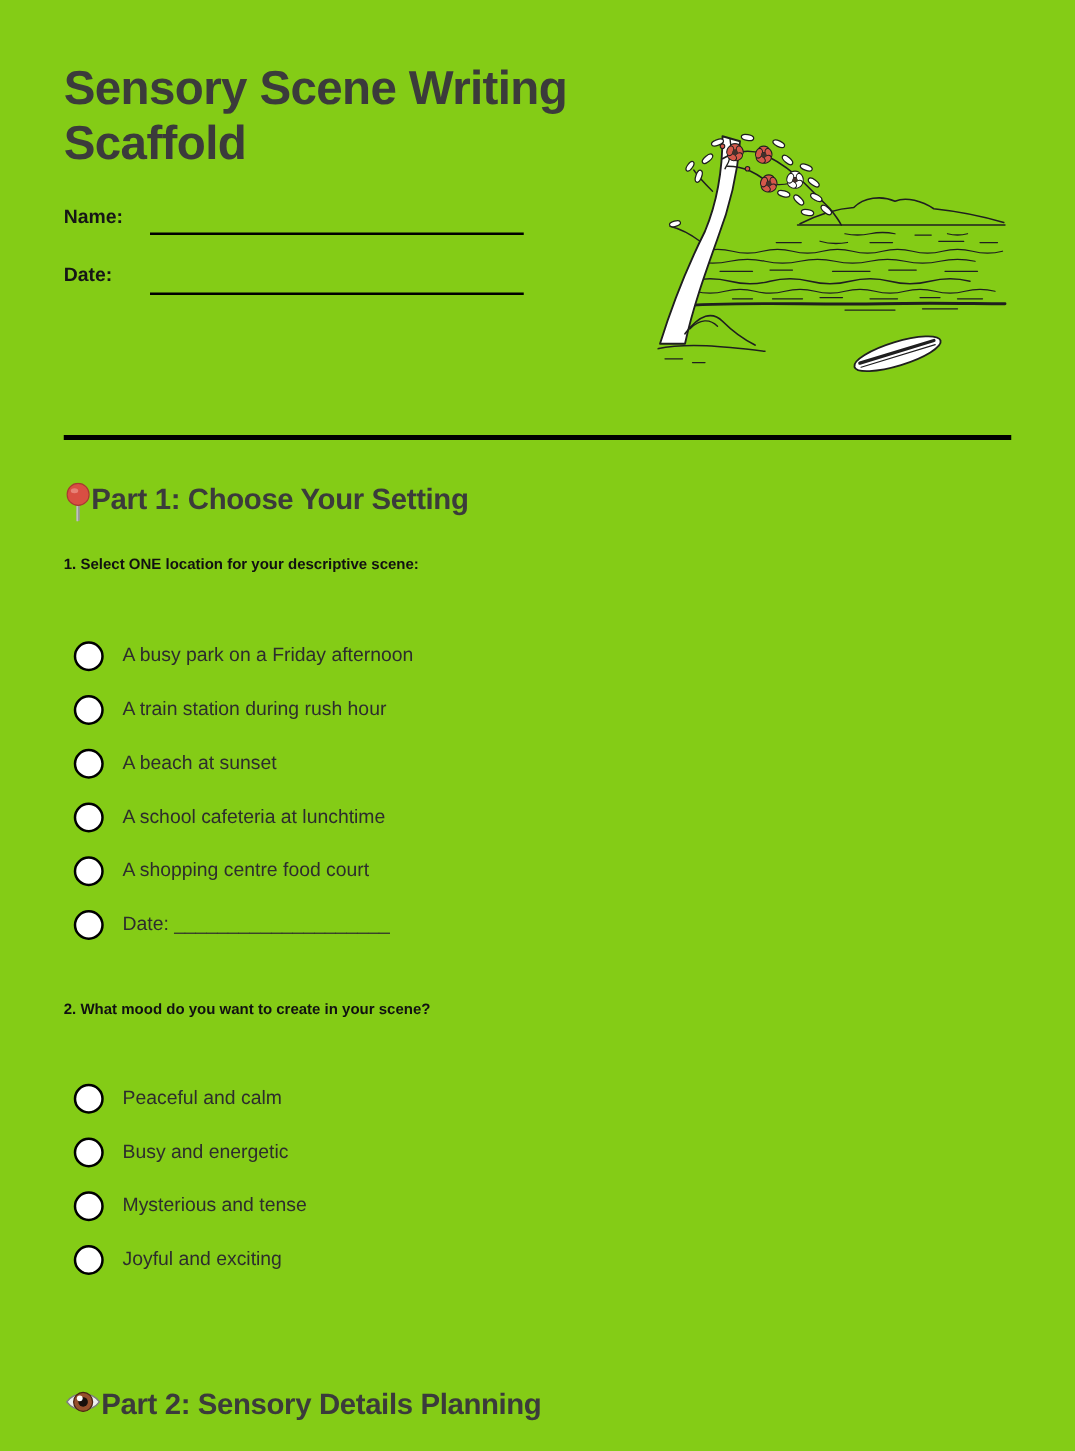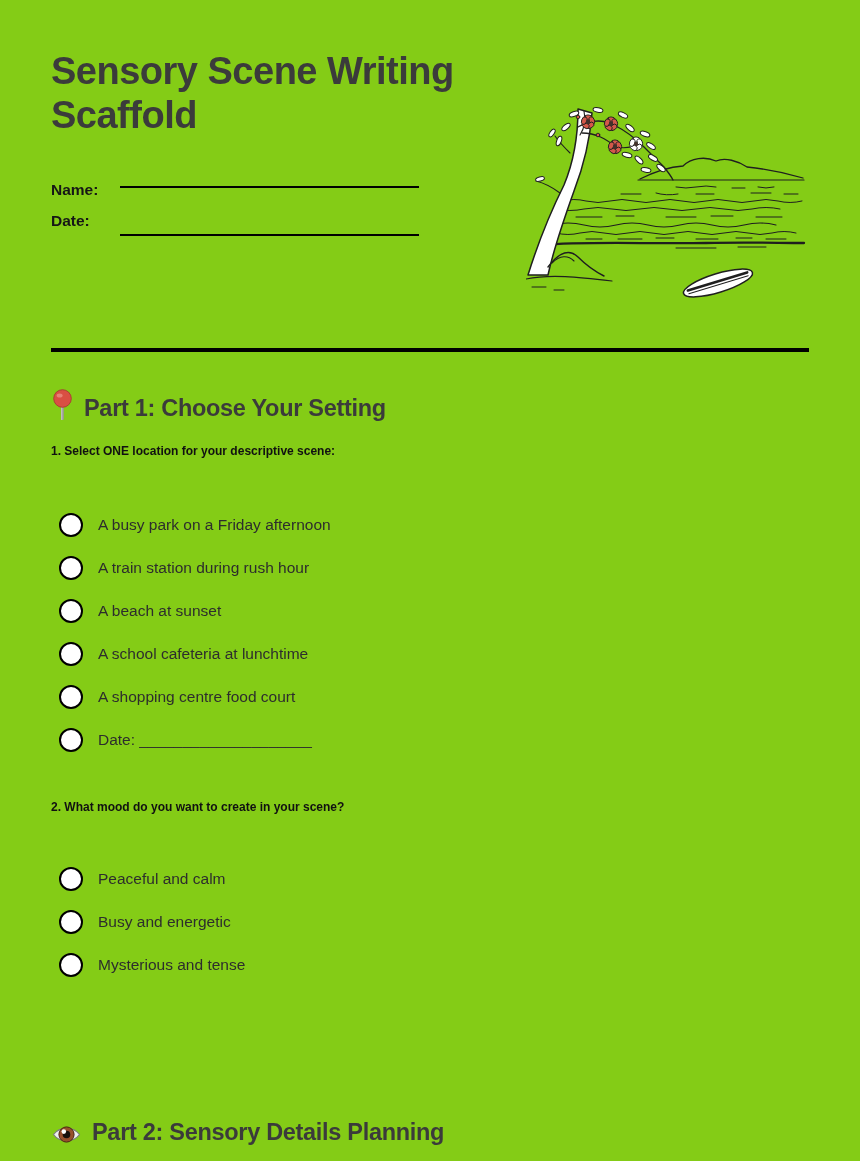--- a/index.html
+++ b/index.html
@@ -22,21 +22,21 @@
     position: absolute; left: 51px; top: 49px; width: 490px;
     font-size: 38px; line-height: 44px; font-weight: 700;
     color: #3b3b3b; letter-spacing: -0.5px;
   }
 
   
   .field-label {
     position: absolute; left: 51px;
     font-size: 15.5px; font-weight: 700; color: #161616;
   }
-  .field-label.name { top: 181px; }
+  .field-label.name { top: 165px; }
   .field-label.date { top: 212px; }
   .field-line {
     position: absolute; left: 120px; width: 299px; height: 2px;
     background: #000000; cursor: text;
   }
   .field-line.name { top: 186px; }
   .field-line.date { top: 234px; }
 
   
   .illustration {
@@ -46,21 +46,21 @@
 
   
   .divider {
     position: absolute; left: 51px; top: 348px;
     width: 758px; height: 4px; background: #000000;
   }
 
   
   .part-heading {
     position: absolute; left: 52px;
-    display: flex; align-items: flex-end; gap: 11px;
+    display: flex; align-items: flex-start; 
     height: 36px;
   }
   .part-heading.part1 { top: 386px; }
   .part-heading.part2 { top: 1110px; }
   .part-heading .heading-text {
     font-size: 23.5px; font-weight: 700; color: #3b3b3b;
     letter-spacing: -0.3px; white-space: nowrap;
   }
   .emoji-icon { flex: 0 0 auto; display: block; }
 
@@ -249,20 +249,24 @@
       <span class="option-label">Peaceful and calm</span>
     </div>
     <div class="option-row">
       <span class="radio-circle"></span>
       <span class="option-label">Busy and energetic</span>
     </div>
     <div class="option-row">
       <span class="radio-circle"></span>
       <span class="option-label">Mysterious and tense</span>
     </div>
+    <div class="option-row">
+      <span class="radio-circle"></span>
+      <span class="option-label">Joyful and exciting</span>
+    </div>
   </div>
 
   <div class="part-heading part2">
     <svg class="emoji-icon" width="29" height="23" viewBox="0 0 29 23" xmlns="http://www.w3.org/2000/svg">
       <path d="M1.5 11.5 C7.5 3.2 21.5 3.2 27.5 11.5 C21.5 19.8 7.5 19.8 1.5 11.5 Z" fill="#eef0f1" stroke="#7d7d7d" stroke-width="1.2"></path>
       <circle cx="14.5" cy="11.5" r="7.6" fill="#96502c" stroke="#4a2413" stroke-width="1"></circle>
       <circle cx="14.5" cy="11.5" r="3.8" fill="#17100c"></circle>
       <circle cx="11.8" cy="8.6" r="2.3" fill="#fdfdfd"></circle>
     </svg>
     <span class="heading-text">Part 2: Sensory Details Planning</span>

